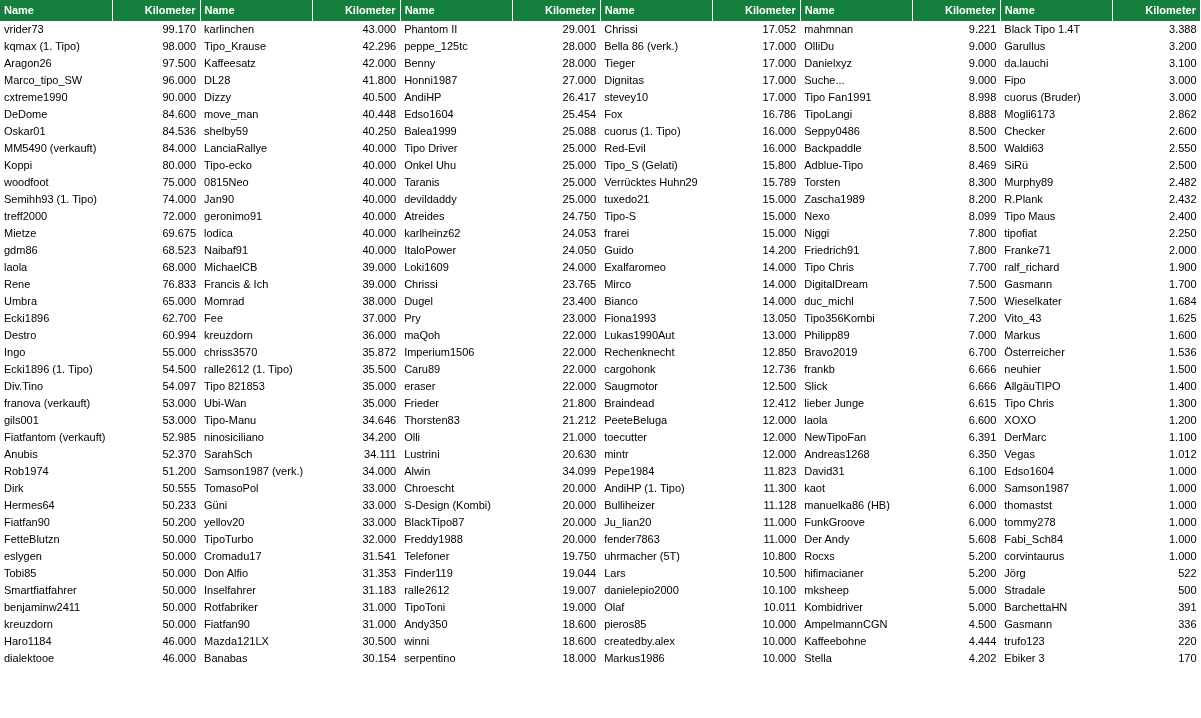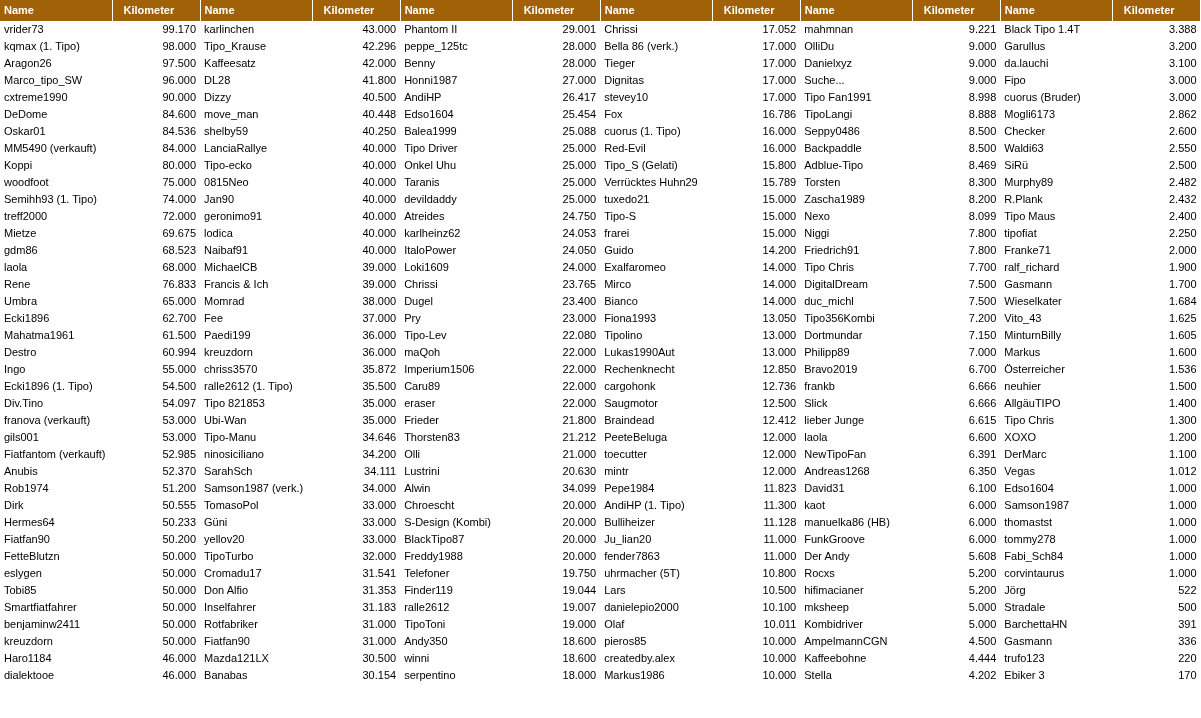--- a/index.html
+++ b/index.html
@@ -16,32 +16,32 @@
     overflow: hidden;
   }
   table.grid {
     border-collapse: collapse;
     table-layout: fixed;
     width: 1201px;
   }
   table.grid col.c-name { width: 112px; }
   table.grid col.c-km   { width: 88px; }
   table.grid th {
-    background: #a16207;
+    background: #15803d;
     color: #ffffff;
     font-weight: bold;
     font-size: 11px;
     text-align: left;
     padding: 2px 4px 3px 4px;
     height: 16px;
     border-right: 1px solid #ffffff;
     white-space: nowrap;
     overflow: hidden;
   }
-  table.grid th.km { text-align: left; padding-left: 11px; }
+  table.grid th.km { text-align: right; padding-left: 11px; }
   table.grid td {
     padding: 1px 4px 1px 4px;
     height: 15px;
     line-height: 13px;
     font-size: 11px;
     white-space: nowrap;
     overflow: hidden;
     vertical-align: middle;
     border: none;
   }
@@ -329,34 +329,20 @@
         <td class="name">Pry</td>
         <td class="km">23.000</td>
         <td class="name">Fiona1993</td>
         <td class="km">13.050</td>
         <td class="name">Tipo356Kombi</td>
         <td class="km">7.200</td>
         <td class="name">Vito_43</td>
         <td class="km">1.625</td>
       </tr>
       <tr>
-        <td class="name">Mahatma1961</td>
-        <td class="km">61.500</td>
-        <td class="name">Paedi199</td>
-        <td class="km">36.000</td>
-        <td class="name">Tipo-Lev</td>
-        <td class="km">22.080</td>
-        <td class="name">Tipolino</td>
-        <td class="km">13.000</td>
-        <td class="name">Dortmundar</td>
-        <td class="km">7.150</td>
-        <td class="name">MinturnBilly</td>
-        <td class="km">1.605</td>
-      </tr>
-      <tr>
         <td class="name">Destro</td>
         <td class="km">60.994</td>
         <td class="name">kreuzdorn</td>
         <td class="km">36.000</td>
         <td class="name">maQoh</td>
         <td class="km">22.000</td>
         <td class="name">Lukas1990Aut</td>
         <td class="km">13.000</td>
         <td class="name">Philipp89</td>
         <td class="km">7.000</td>

